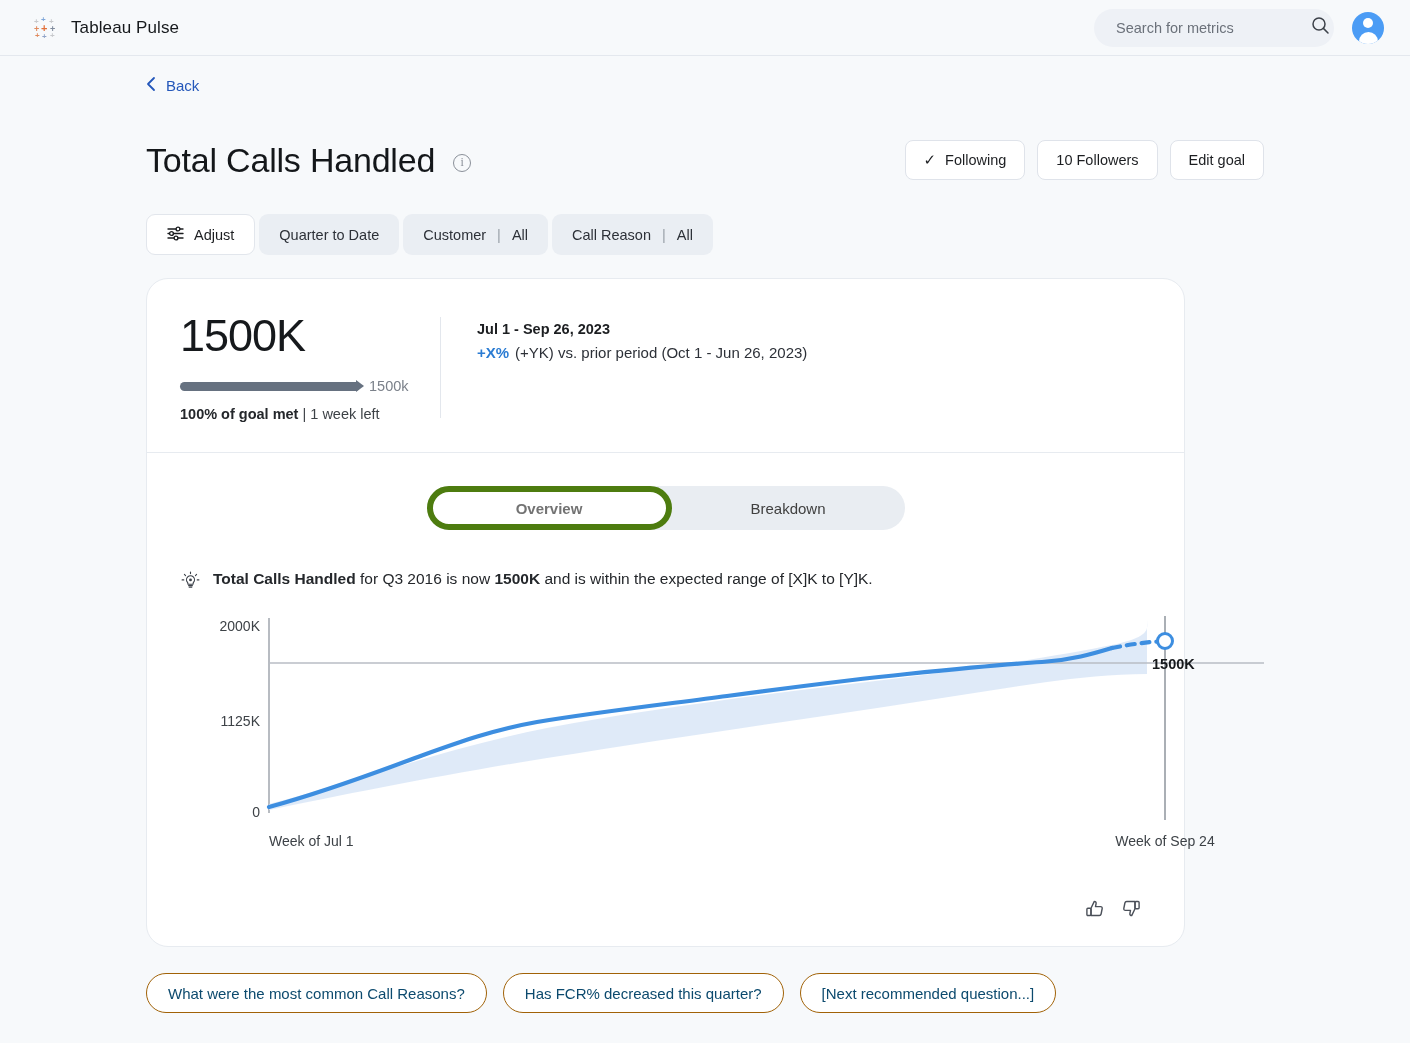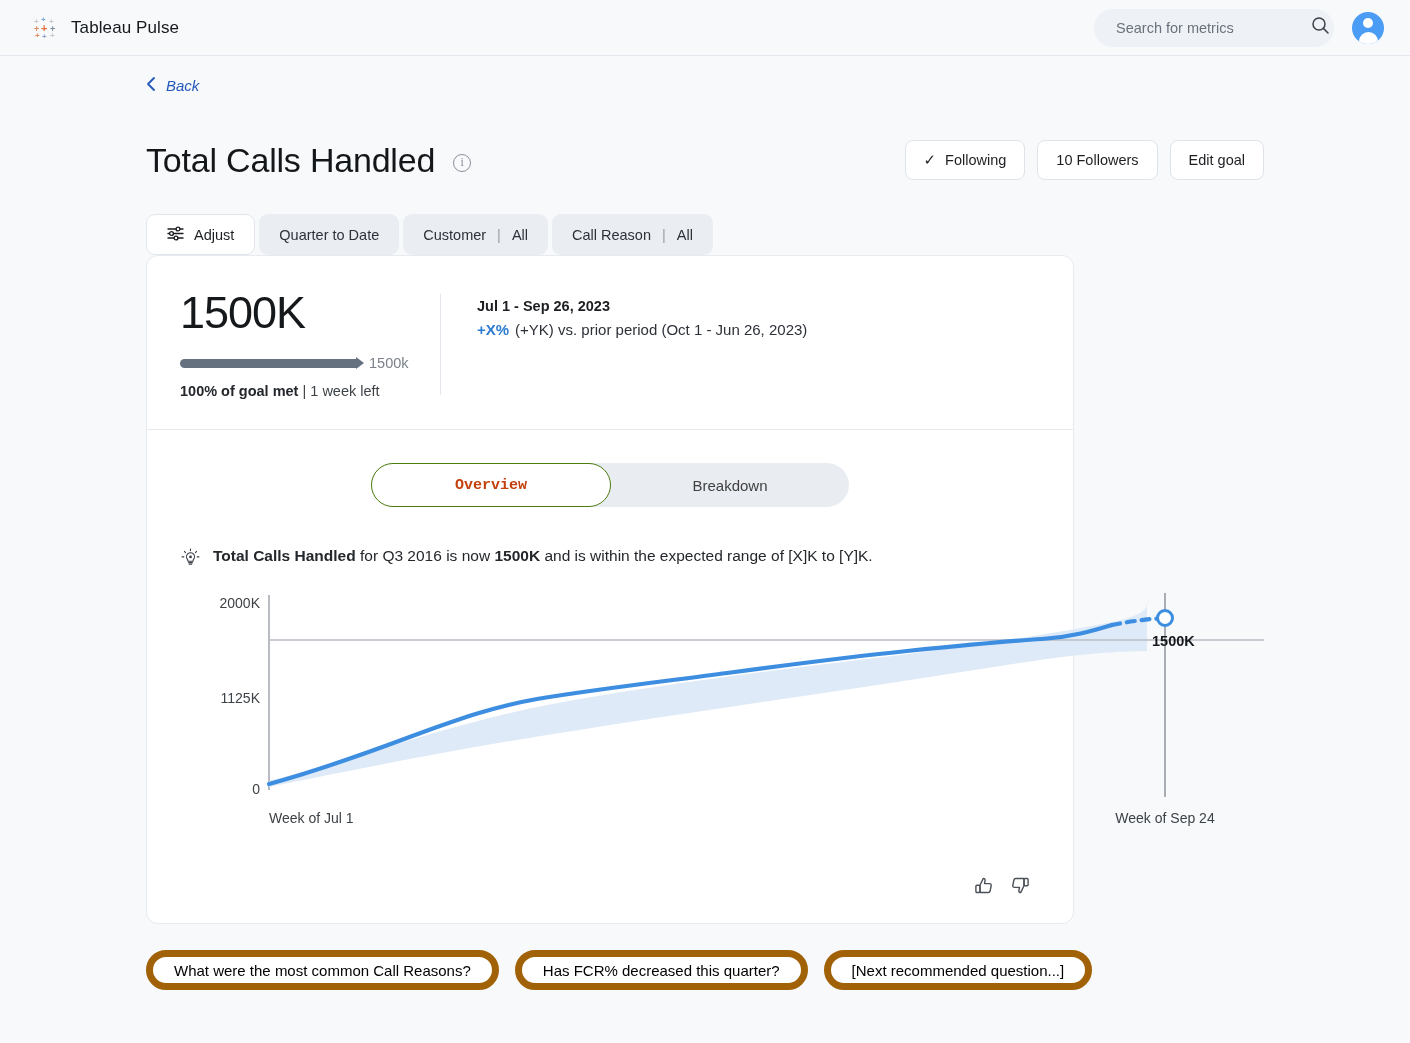--- a/index.html
+++ b/index.html
@@ -56,21 +56,21 @@
     width: 19px; height: 12px; border-radius: 10px 10px 0 0;
     background: #fff; position: absolute; bottom: 0;
   }
 
   
   .page { padding: 0 146px; }
 
   .back-row { padding-top: 20px; display: flex; align-items: center; }
   .back-link {
     display: flex; align-items: center; gap: 9px;
-    color: #2457ba; font-size: 15px; cursor: pointer; font-style: italic;
+    color: #2457ba; font-size: 15px; cursor: pointer;
   }
 
   .title-row {
     display: flex; align-items: center;
     margin-top: 45px; gap: 18px;
   }
   .page-title { font-size: 34px; font-weight: 400; color: #14171a; letter-spacing: -.2px;}
   .info-icon {
     width: 18px; height: 18px; border-radius: 50%;
     border: 1.4px solid #8a9099; color: #8a9099;
@@ -93,24 +93,25 @@
     display: flex; align-items: center; gap: 10px;
     font-size: 14.5px; cursor: pointer; white-space: nowrap;
   }
   .pill.light { background: #fff; border: 1px solid #e2e6ec; color: #1c1e21; }
   .pill.grey { background: #eaeef3; color: #2d3138; }
   .pill .sep { color: #9aa0a8; margin: 0 1px; }
   .pill .val { font-weight: 400; }
 
   
   .card {
+    margin-top: 23px;
     background: #fff;
     border: 1px solid #e7ebf0;
-    border-radius: 12px;
-    width: 928px;
+    border-radius: 22px;
+    width: 1039px;
   }
   .card-top { display: flex; padding: 34px 0 30px 33px; }
   .kpi { width: 260px; }
   .kpi-value { font-size: 45px; font-weight: 400; letter-spacing: -1px; color: #16191c; line-height: 1; }
   .progress-row { display: flex; align-items: center; gap: 9px; margin-top: 20px; }
   .progress-track {
     width: 180px; height: 9px; border-radius: 5px; background: #667180;
     position: relative;
   }
   .progress-track::after {
@@ -136,23 +137,22 @@
   .tabs-wrap { display: flex; justify-content: center; margin-top: 33px; }
   .tabs {
     display: flex; background: #e9edf2; border-radius: 22px;
     padding: 0; width: 478px; height: 44px;
   }
   .tab {
     flex: 1; display: flex; align-items: center; justify-content: center;
     font-size: 15px; border-radius: 22px; cursor: pointer; color: #404040;
   }
   .tab.active {
-    background: #fff; font-weight: 700; color: #c2410c;
-    border: 1px solid #4d7c0f;
-    font-family: Liberation Mono, monospace;
+    background: #fff; font-weight: 700; color: #737373;
+    border: 6px solid #4d7c0f;
   }
 
   
   .insight {
     display: flex; align-items: flex-start; gap: 13px;
     margin: 40px 0 0 34px; font-size: 15.5px; color: #24272b;
   }
   .insight b { font-weight: 700; }
   .bulb { margin-top: 1px; flex: 0 0 auto; }
 
@@ -166,23 +166,23 @@
   .feedback {
     display: flex; gap: 14px; justify-content: flex-end;
     padding: 0 42px 22px 0;
   }
   .fb-btn { cursor: pointer; }
 
   
   .questions { display: flex; gap: 16px; margin-top: 26px; }
   .qchip {
     height: 40px; border-radius: 20px; background: #fff;
-    border: 7px solid #a16207; padding: 0 21px;
+    border: 1px solid #a16207; padding: 0 21px;
     display: flex; align-items: center; font-size: 15px;
-    color: #000000; cursor: pointer; white-space: nowrap;
+    color: #0c4a6e; cursor: pointer; white-space: nowrap;
   }
 </style>
 </head>
 <body>
 
 <div class="topbar">
   <div class="brand">
     <span class="brand-logo">
       <i style="left:0px;  top:2px;  color:#c7c9cc; font-size:8px;">+</i>
       <i style="left:7px;  top:0px;  color:#7ea6d9; font-size:8px;">+</i>

